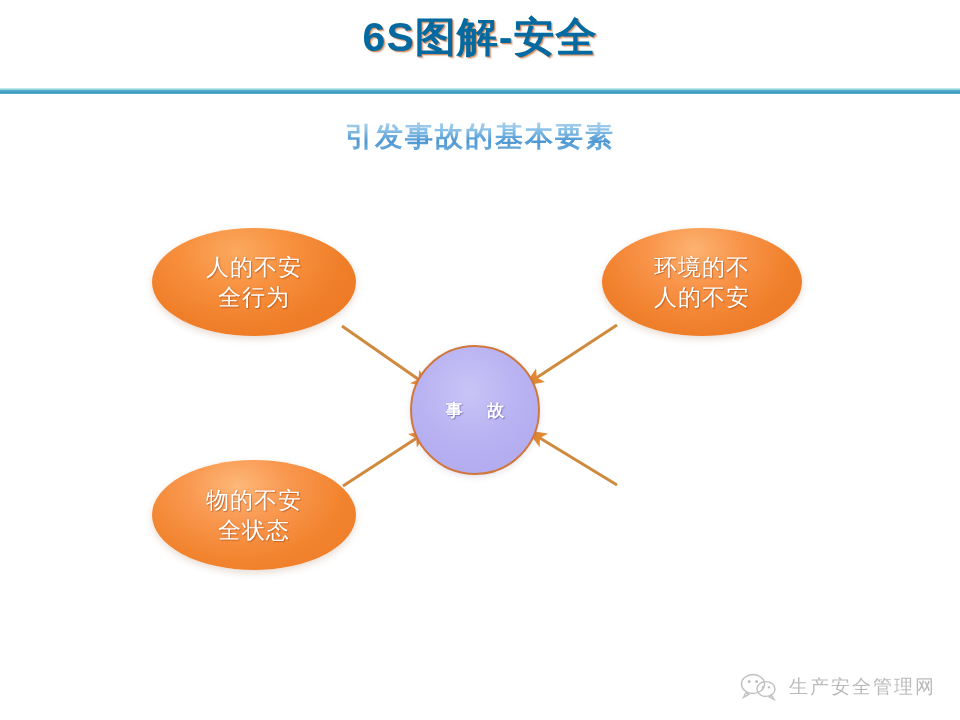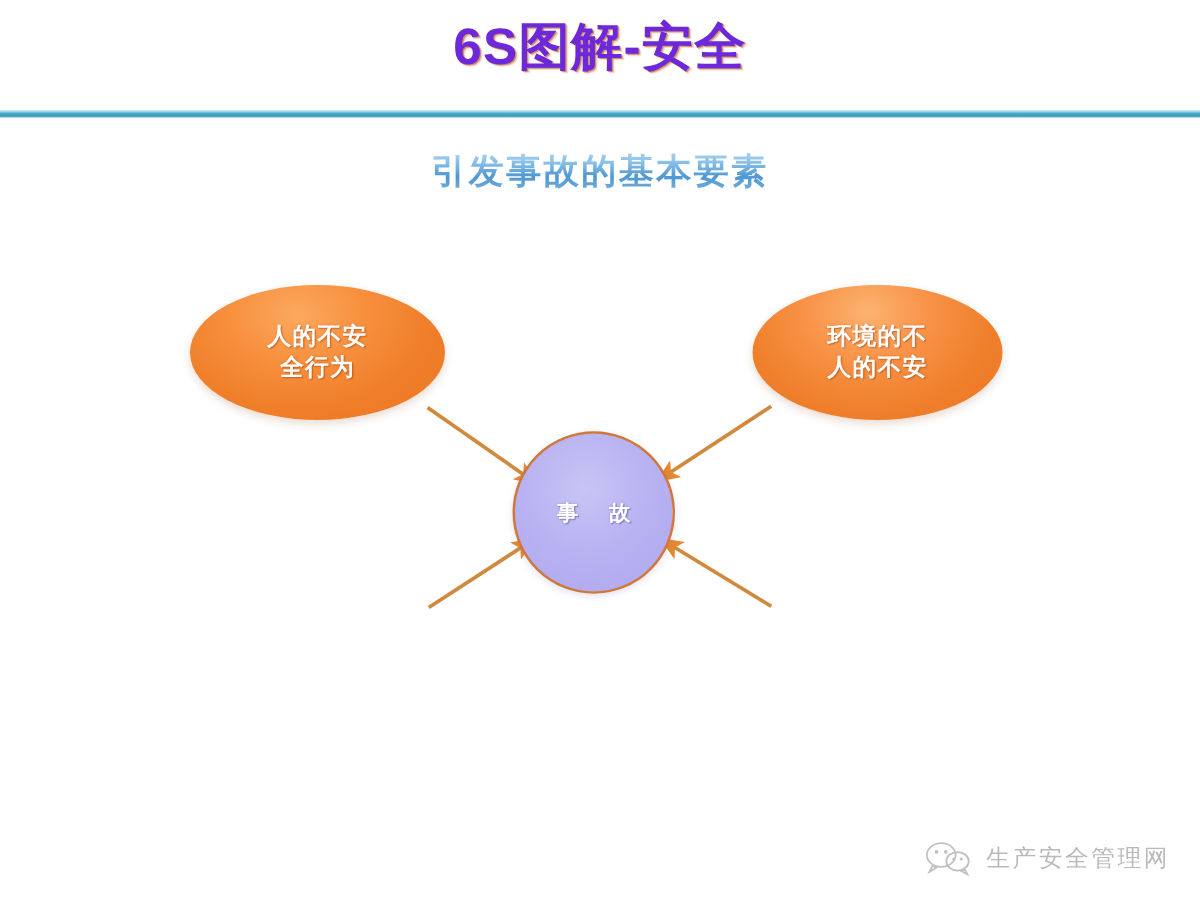--- a/index.html
+++ b/index.html
@@ -34,21 +34,21 @@
 
   #slide-title {
     position: absolute;
     left: 0;
     top: 10px;
     width: 960px;
     text-align: center;
     font-size: 41px;
     font-weight: bold;
     letter-spacing: 1px;
-    color: #6d28d9;
+    color: #0369a1;
     text-shadow:
        1px 1px 0 rgba(200, 90, 20, 0.55),
        2px 2px 1px rgba(160, 70, 15, 0.25);
     white-space: nowrap;
   }
 
   #header-rule {
     position: absolute;
     left: 0;
     top: 88px;
@@ -103,22 +103,22 @@
   }
 
   .node-ellipse {
     position: absolute;
     border-radius: 50%;
     display: flex;
     align-items: center;
     justify-content: center;
     text-align: center;
     color: #ffffff;
-    font-weight: bold;
-    font-size: 19px;
+    font-weight: normal;
+    font-size: 23px;
     line-height: 1.32;
     letter-spacing: 1px;
     text-shadow:
         1px 1px 1px rgba(150, 60, 10, 0.45),
         0 0 2px rgba(190, 90, 30, 0.35);
     box-shadow: 0 3px 7px rgba(150, 90, 50, 0.22);
   }
 
   .node-ellipse .node-text { padding: 0 14px; }
 
@@ -252,20 +252,26 @@
       </div>
     </div>
 
     <div id="node-environment" class="node-ellipse">
       <div class="node-text">
         <span>环境的不</span><br>
         <span>人的不安</span>
       </div>
     </div>
 
+    <div id="node-object" class="node-ellipse">
+      <div class="node-text">
+        <span>物的不安</span><br>
+        <span>全状态</span>
+      </div>
+    </div>
 
 
     <div id="node-accident">事  故</div>
 
   </div>
 
   <div id="footer-watermark">
     <svg id="wechat-icon" width="40" height="30" viewBox="0 0 40 30">
       <ellipse cx="14" cy="12" rx="11.5" ry="9.5" fill="none" stroke="#6b6b6b" stroke-width="1.4"></ellipse>
       <path d="M7 20.5 L4.5 25.5 L10 22.2 Z" fill="none" stroke="#6b6b6b" stroke-width="1.4"></path>

